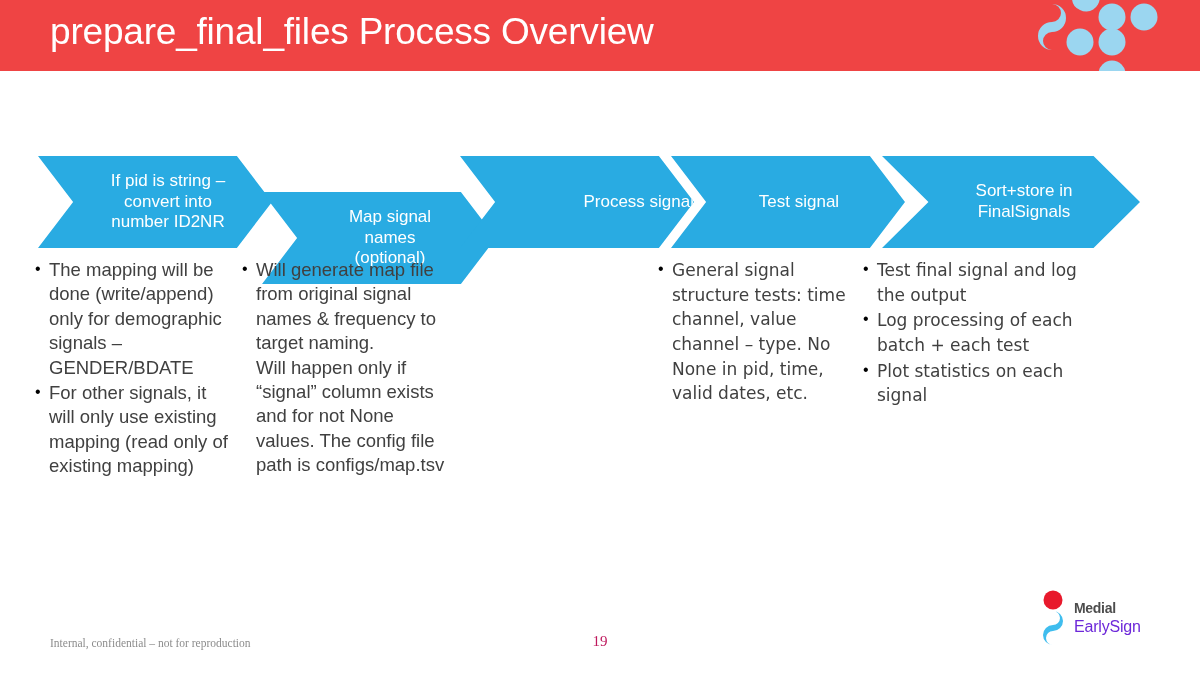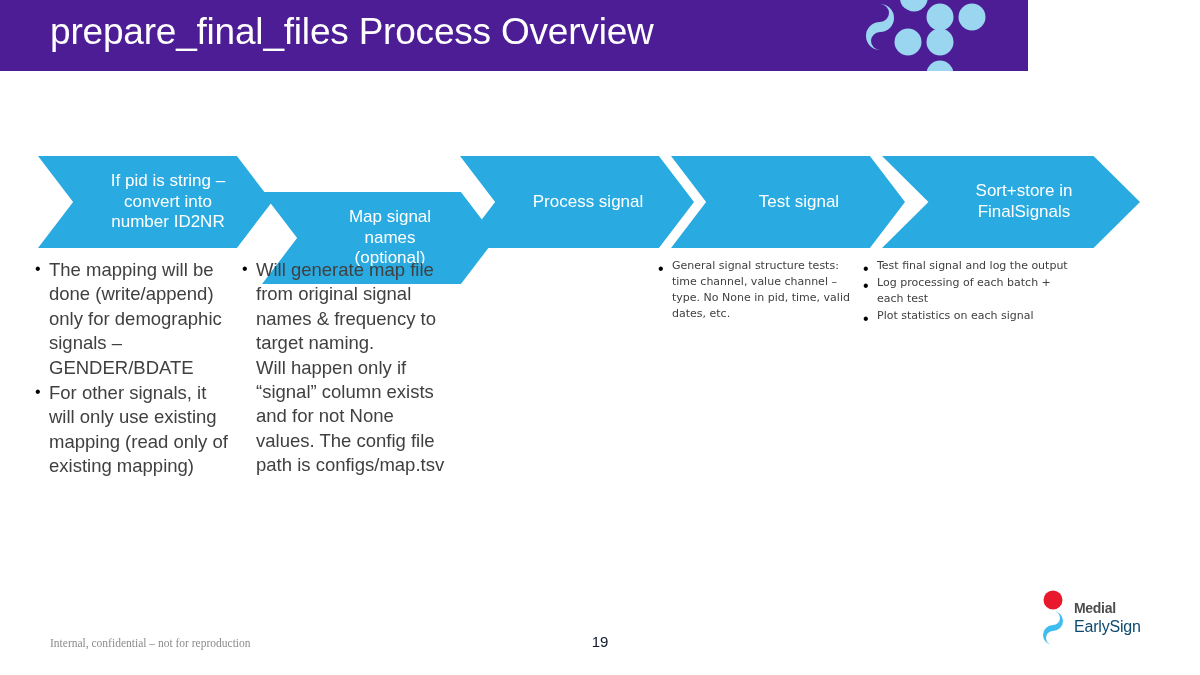--- a/index.html
+++ b/index.html
@@ -18,23 +18,23 @@
     width: 1200px;
     height: 675px;
     background: #ffffff;
   }
 
   
   .header-bar {
     position: absolute;
     left: 0;
     top: 0;
-    width: 1028px;
+    width: 1200px;
     height: 71px;
-    background: #4c1d95;
+    background: #ef4444;
     overflow: hidden;
   }
 
   .slide-title {
     position: absolute;
     left: 50px;
     top: 11px;
     font-size: 37px;
     font-weight: 400;
     color: #ffffff;
@@ -90,21 +90,21 @@
     white-space: pre-line;
     font-weight: 400;
     font-family: "Liberation Sans", sans-serif;
   }
 
   
   .chev-1 { left: 0px;   width: 234px; }
   .chev-1 .chevron-label { padding-left: 26px; }
   .chev-2 { left: 224px; width: 234px; margin-top: 36px; }
   .chev-2 .chevron-label { padding-left: 22px; }
-  .chev-3 { left: 422px; width: 234px; }
+  .chev-3 { left: 422px; width: 234px; justify-content: flex-end; }
   .chev-3 .chevron-label { padding-left: 22px; }
   .chev-4 { left: 633px; width: 234px; }
   .chev-4 .chevron-label { padding-left: 22px; }
   .chev-5 { left: 844px; width: 258px; }
   .chev-5 .chevron-label { padding-left: 26px; }
 
   
   .columns {
     position: absolute;
     left: 34px;
@@ -141,21 +141,21 @@
     left: 1px;
     top: -1px;
     font-size: 16px;
     color: #000000;
     line-height: 1.5;
   }
 
   
   .col-3 .bullet, .col-4 .bullet {
     font-family: "DejaVu Sans", sans-serif;
-    font-size: 11px;
+    font-size: 17px;
     line-height: 1.45;
   }
   .col-3 .bullet::before, .col-4 .bullet::before {
     font-family: "Liberation Sans", sans-serif;
   }
 
   
   .footer-note {
     position: absolute;
     left: 50px;
@@ -166,22 +166,22 @@
     white-space: nowrap;
   }
 
   .page-number {
     position: absolute;
     left: 0;
     top: 633px;
     width: 1200px;
     text-align: center;
     font-size: 15px;
-    color: #0f172a;
-    font-family: Liberation Sans, sans-serif;
+    color: #be185d;
+    font-family: Liberation Serif, serif;
   }
 
   
   .logo {
     position: absolute;
     left: 1040px;
     top: 588px;
     width: 130px;
     height: 60px;
   }
@@ -205,21 +205,21 @@
     font-weight: bold;
     color: #4d4d4d;
     line-height: 1;
     letter-spacing: -0.3px;
     font-family: "Liberation Sans", sans-serif;
   }
 
   .logo-sub {
     font-size: 16px;
     font-weight: 400;
-    color: #0c4a6e;
+    color: #6d28d9;
     line-height: 1.2;
     letter-spacing: -0.2px;
     margin-top: 2px;
     font-family: "Liberation Sans", sans-serif;
   }
 </style>
 </head>
 <body>
 
 <div class="slide">

